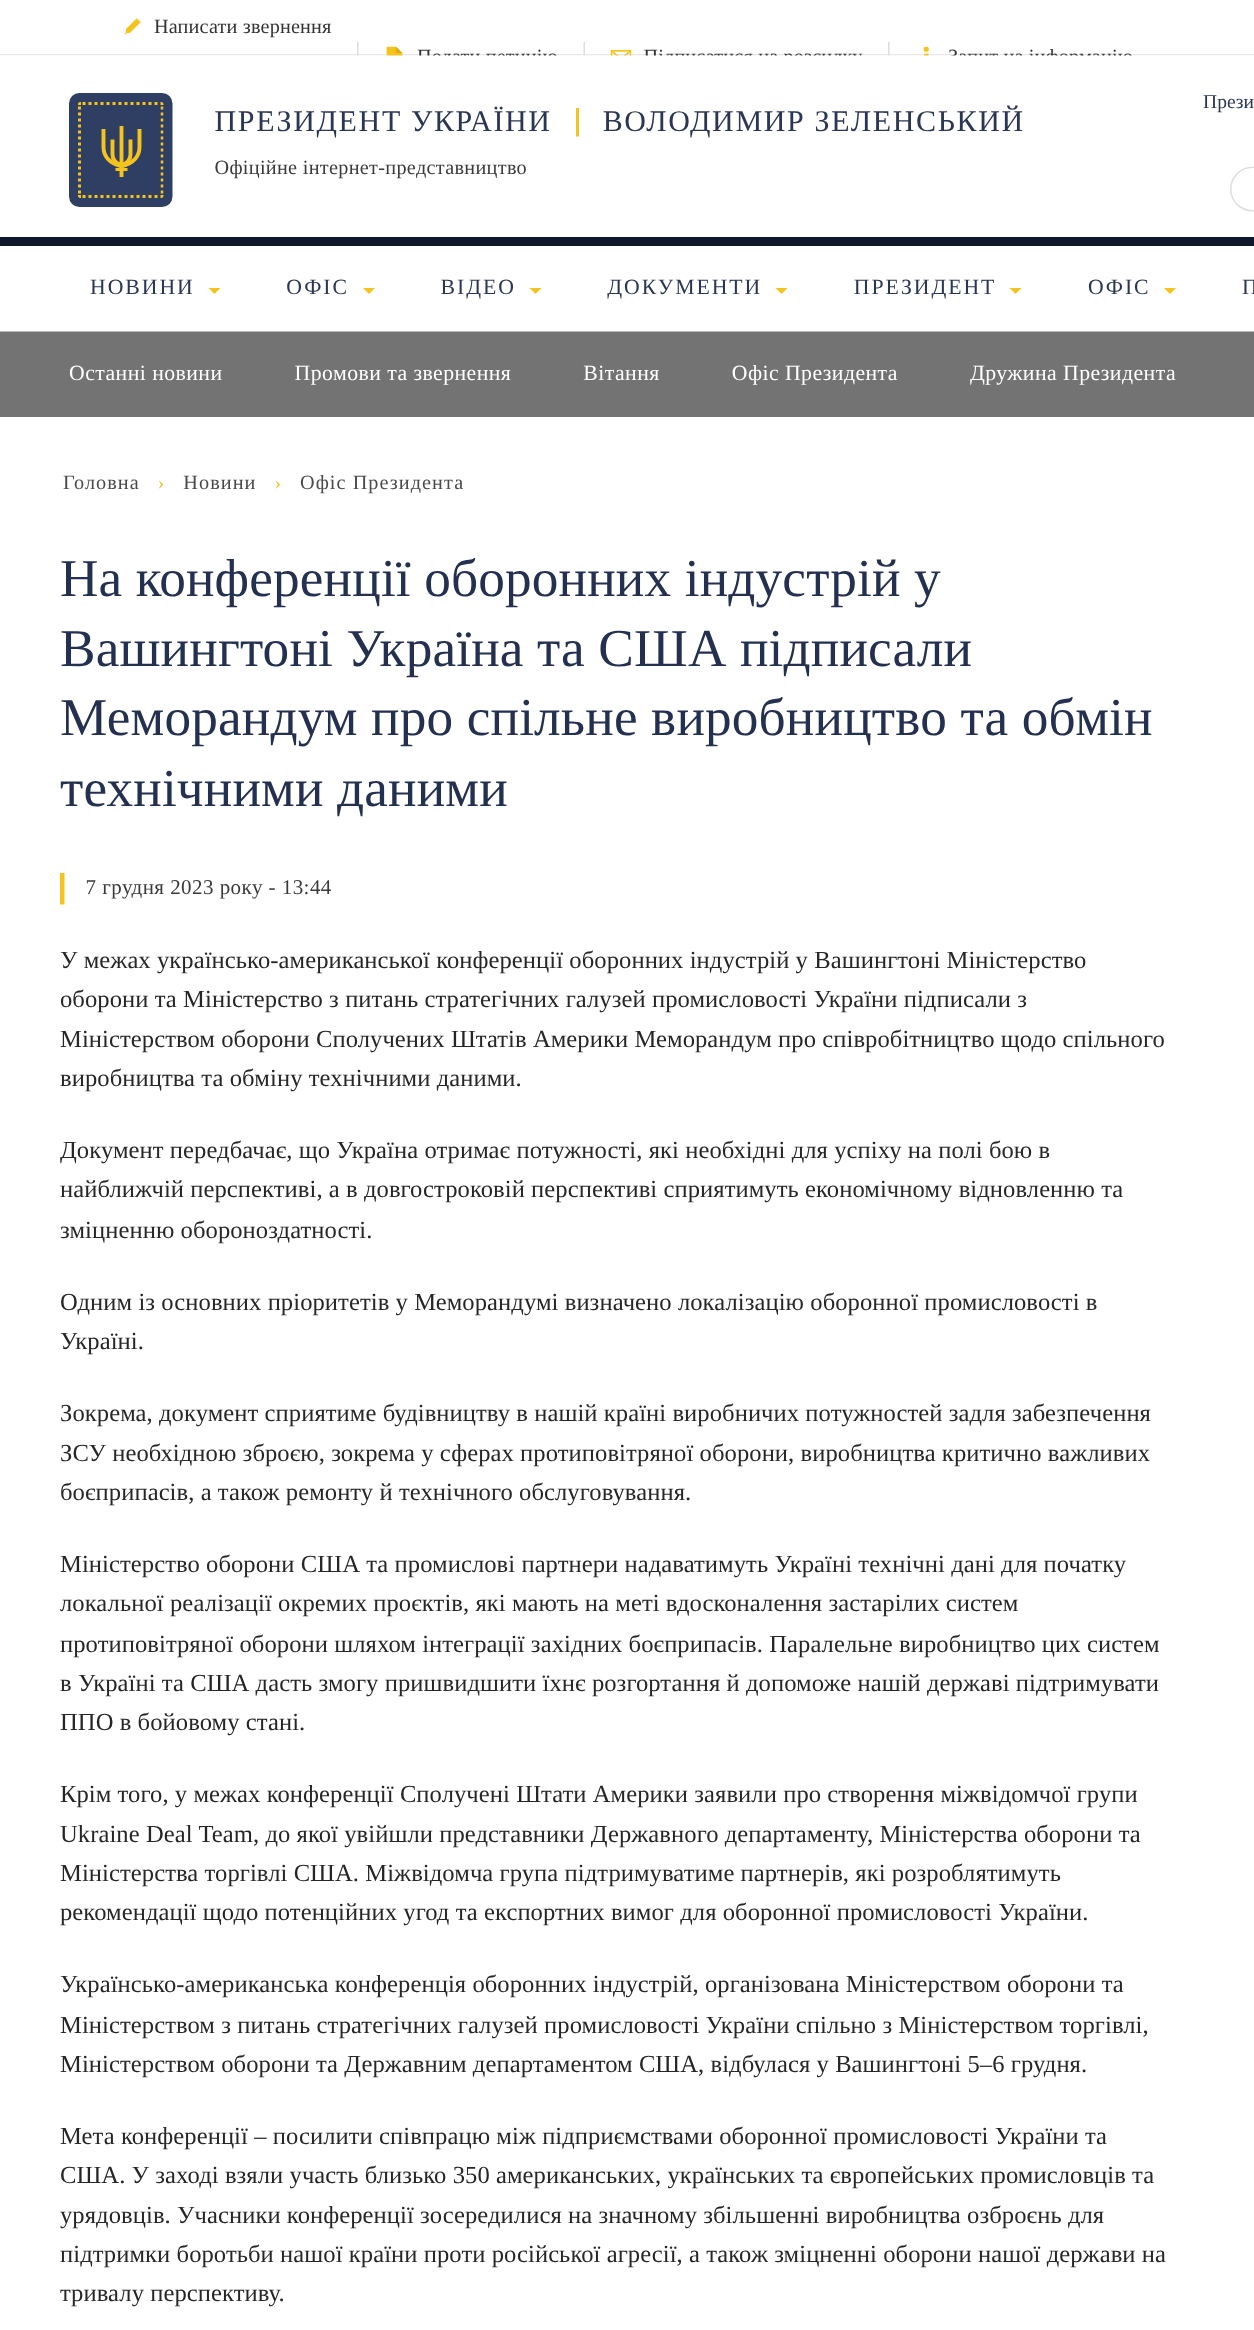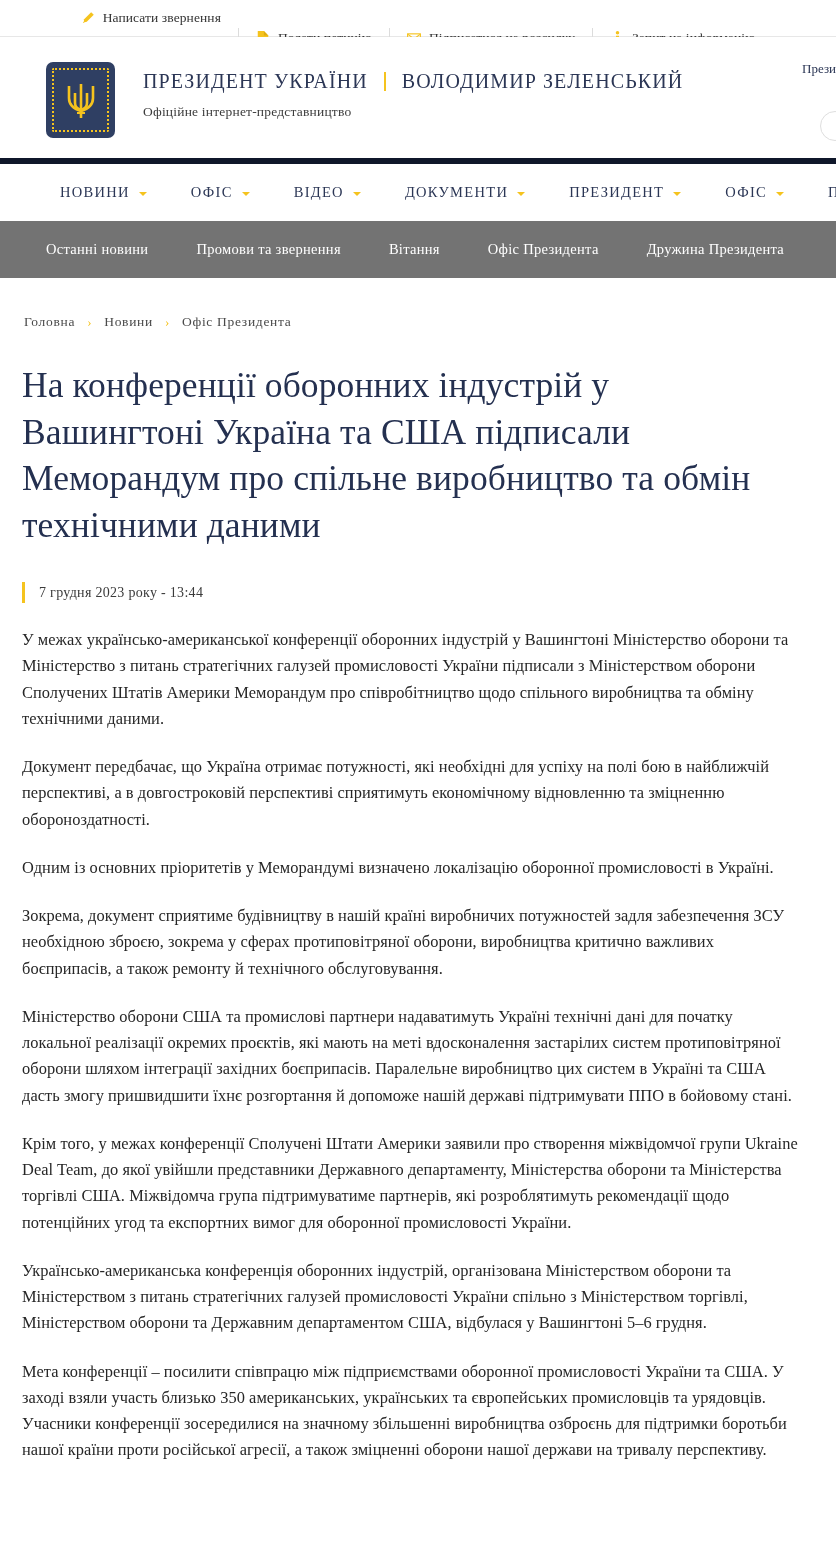--- a/index.html
+++ b/index.html
@@ -182,21 +182,21 @@
     padding: 0 24px;
     font-size: 14.5px;
     color: #ffffff;
     letter-spacing: 0.3px;
     cursor: pointer;
     white-space: nowrap;
   }
 
   
   .content {
-    padding: 0 20px;
+    padding: 0 38px;
     max-width: 836px;
   }
   .breadcrumb {
     display: flex;
     align-items: center;
     gap: 0;
     padding: 36px 0 4px 4px;
     font-size: 13.5px;
     color: #4a4a4a;
     letter-spacing: 0.7px;

